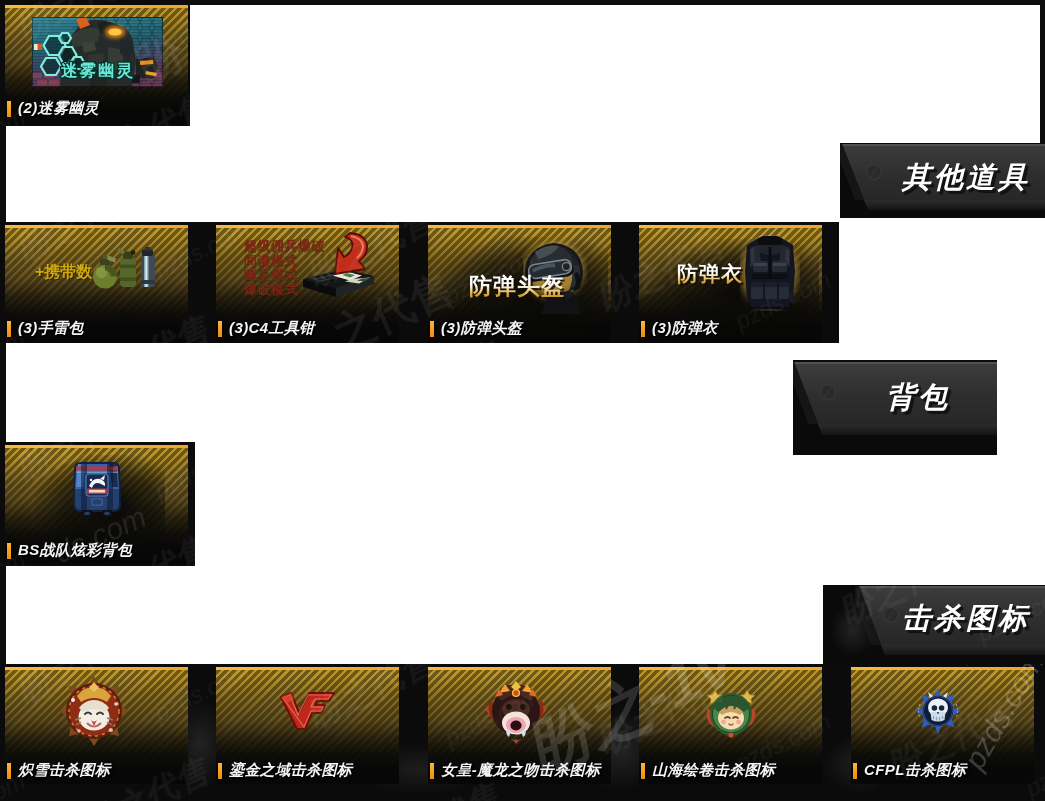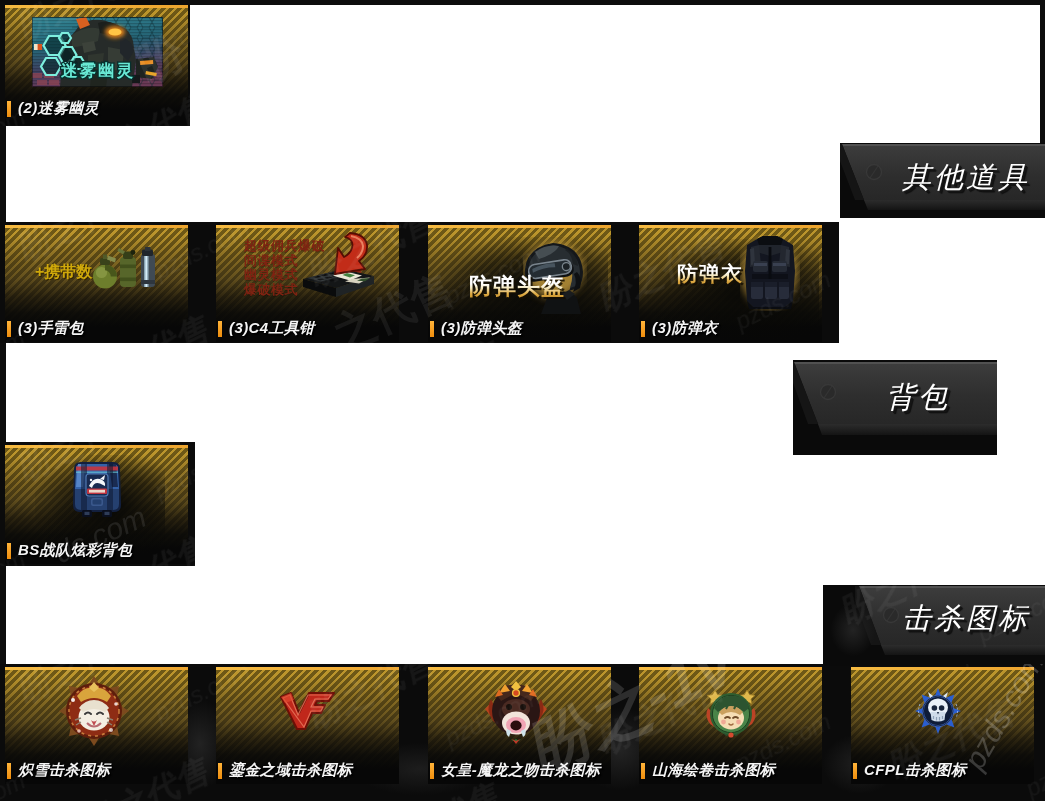--- a/index.html
+++ b/index.html
@@ -45,21 +45,21 @@
      -webkit-background-clip:text;background-clip:text;color:transparent;
      filter:drop-shadow(2px 2px 0px rgba(20,14,2,0.85));letter-spacing:1px;}
 
   
   .banner{position:absolute;background:#0a0a0a;overflow:hidden;z-index:4;}
   #banner-other{left:840px;top:143px;width:205px;height:75px;}
   #banner-backpack{left:793px;top:360px;width:204px;height:95px;}
   #banner-kill{left:823px;top:585px;width:222px;height:81px;}
   .banner svg{position:absolute;right:0;top:0;}
   .banner-title{position:absolute;right:0;width:158px;top:15px;text-align:center;
-     font-size:29px;font-weight:400;font-style:italic;color:#ffffff;letter-spacing:3px;
+     font-size:29px;font-weight:700;font-style:italic;color:#ffffff;letter-spacing:3px;
      text-shadow:2px 2px 0 #141414,3px 3px 1px rgba(0,0,0,0.65);white-space:nowrap;z-index:5;}
 </style>
 </head>
 <body>
 
 <svg width="0" height="0" style="position:absolute">
   <defs>
     <pattern id="wm" width="250" height="150" patternUnits="userSpaceOnUse" patternTransform="rotate(-26)">
       <text x="4" y="46" font-size="34" font-weight="bold" fill="#ffffff" opacity="0.05" font-style="italic">盼之代售</text>
       <text x="118" y="122" font-size="24" fill="#ffffff" opacity="0.045" font-style="italic">pzds.com</text>

